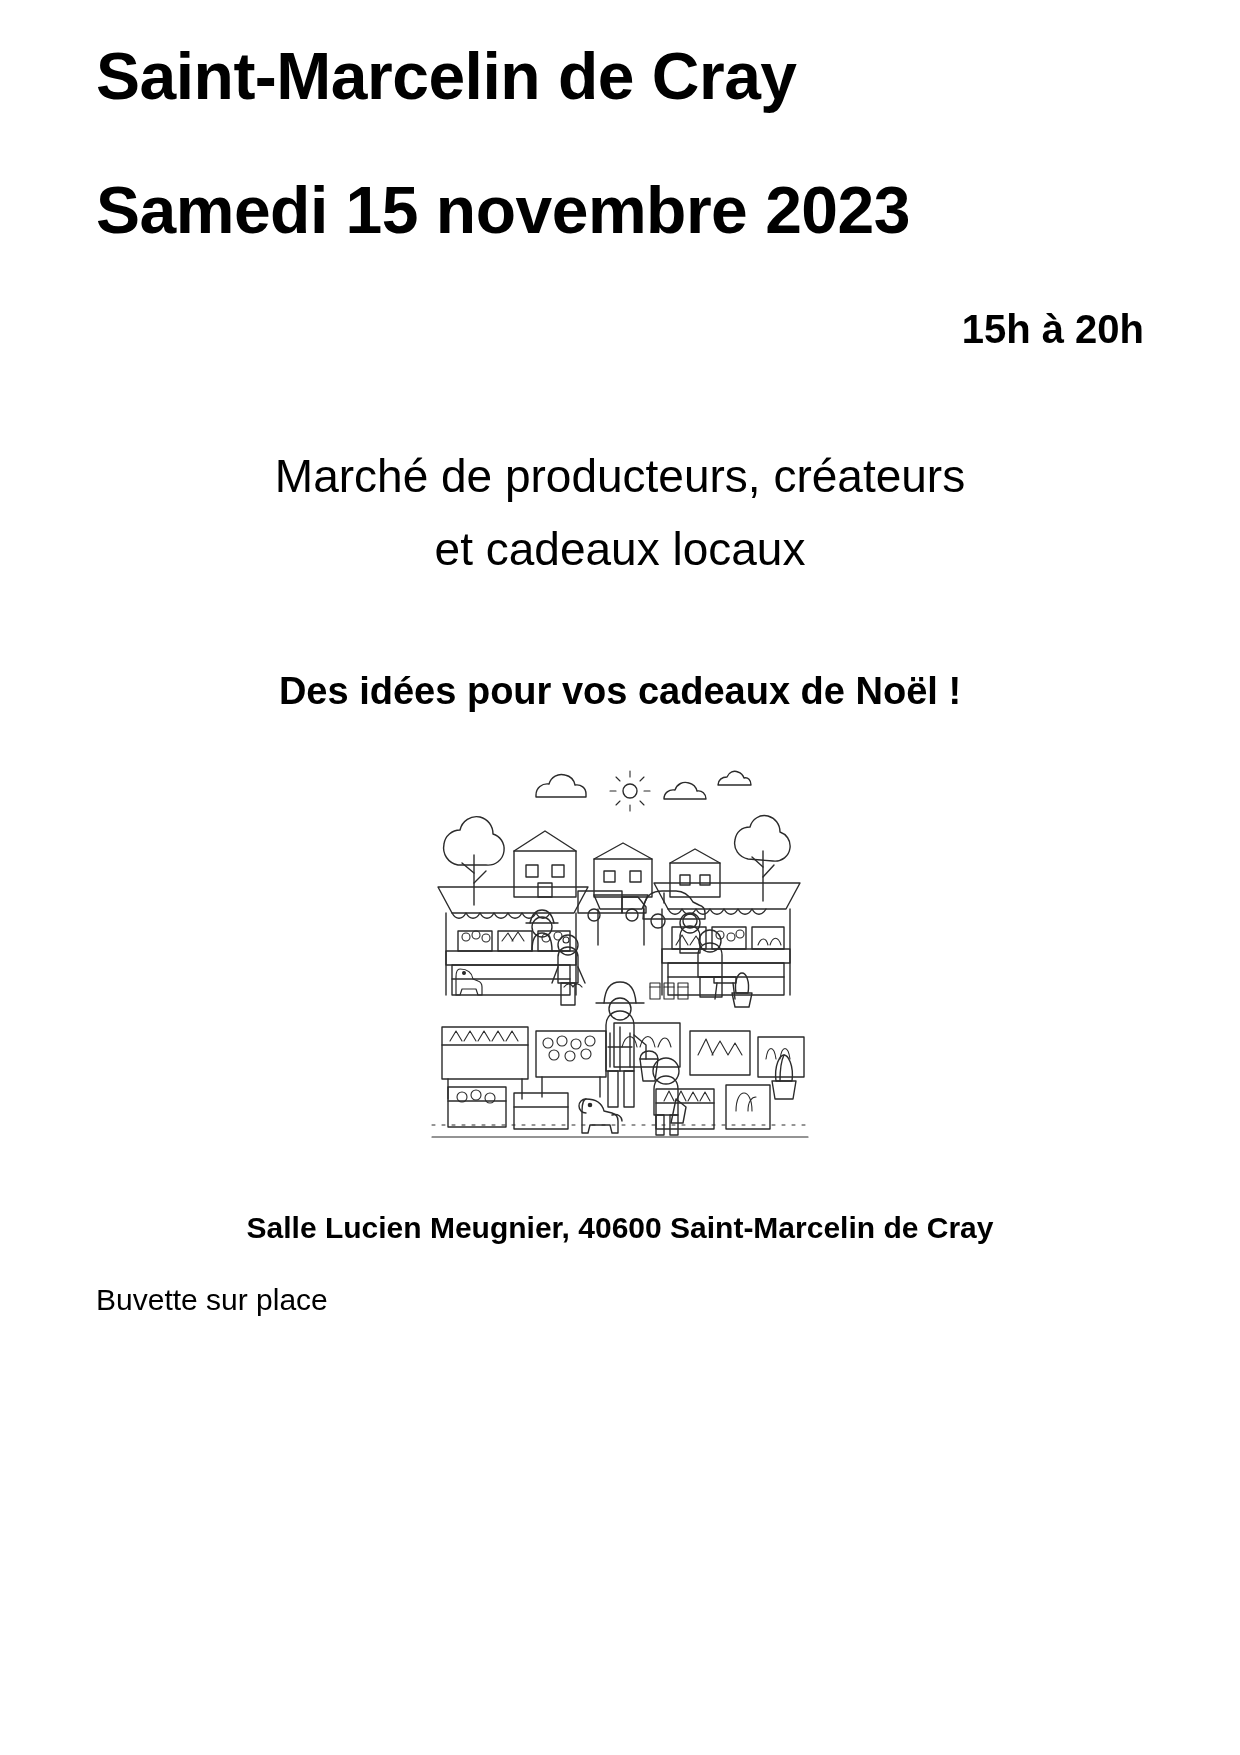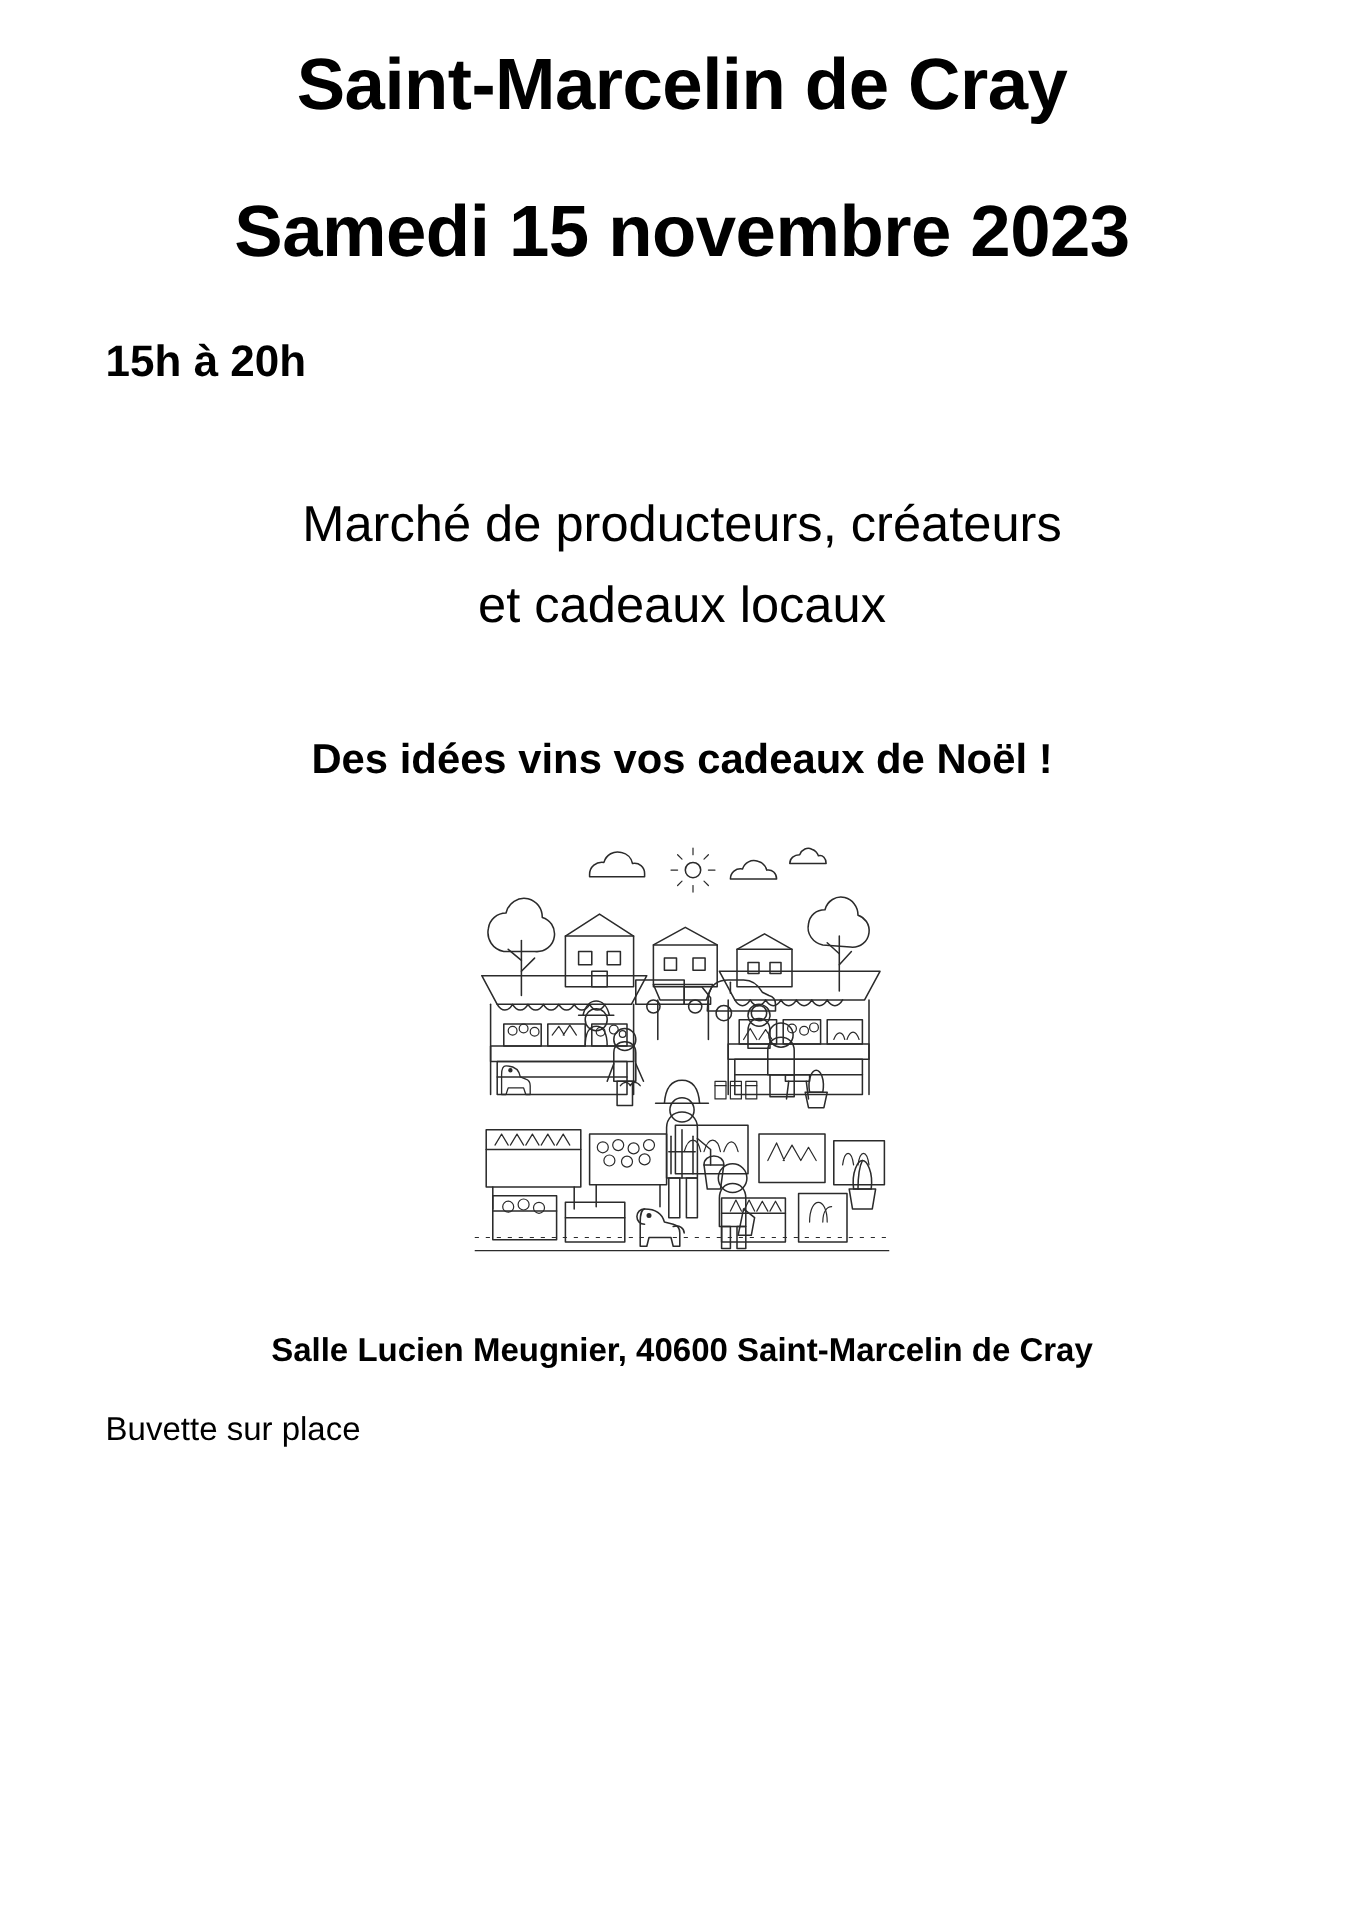--- a/index.html
+++ b/index.html
@@ -17,31 +17,30 @@
   }
   .poster {
     width: 1240px;
     height: 1755px;
     box-sizing: border-box;
     padding: 34px 96px 0 96px;
     display: flex;
     flex-direction: column;
   }
   .title-line {
-    text-align: center;
     font-weight: bold;
     font-size: 66px;
     line-height: 1.28;
     letter-spacing: -0.5px;
   }
   .title-line.second {
     margin-top: 50px;
   }
   .time {
-    text-align: left;
+    text-align: right;
     font-weight: bold;
     font-size: 40px;
     margin-top: 52px;
     line-height: 1.2;
   }
   .subtitle {
     text-align: center;
     font-weight: normal;
     font-size: 46px;
     line-height: 1.45;
@@ -91,21 +90,21 @@
 
   <div class="title-line">Saint-Marcelin de Cray</div>
   <div class="title-line second">Samedi 15 novembre 2023</div>
 
   <div class="time">15h à 20h</div>
 
   <div class="subtitle">Marché de producteurs, créateurs</div>
   <div class="subtitle" style="margin-top:6px;">et cadeaux locaux</div>
 
 
-  <div class="gift-line">Des idées vins vos cadeaux de Noël !</div>
+  <div class="gift-line">Des idées pour vos cadeaux de Noël !</div>
 
   <div class="illustration-wrap">
     <svg class="illustration" viewBox="0 0 404 404" xmlns="http://www.w3.org/2000/svg">
       <rect x="0" y="0" width="404" height="404" fill="#ffffff"></rect>
       <g fill="none" stroke="#2b2b2b" stroke-width="1.4" stroke-linejoin="round" stroke-linecap="round">
 
         <circle cx="212" cy="36" r="7"></circle>
         <g stroke-width="1.1">
           <line x1="212" y1="22" x2="212" y2="16"></line>
           <line x1="212" y1="50" x2="212" y2="56"></line>

